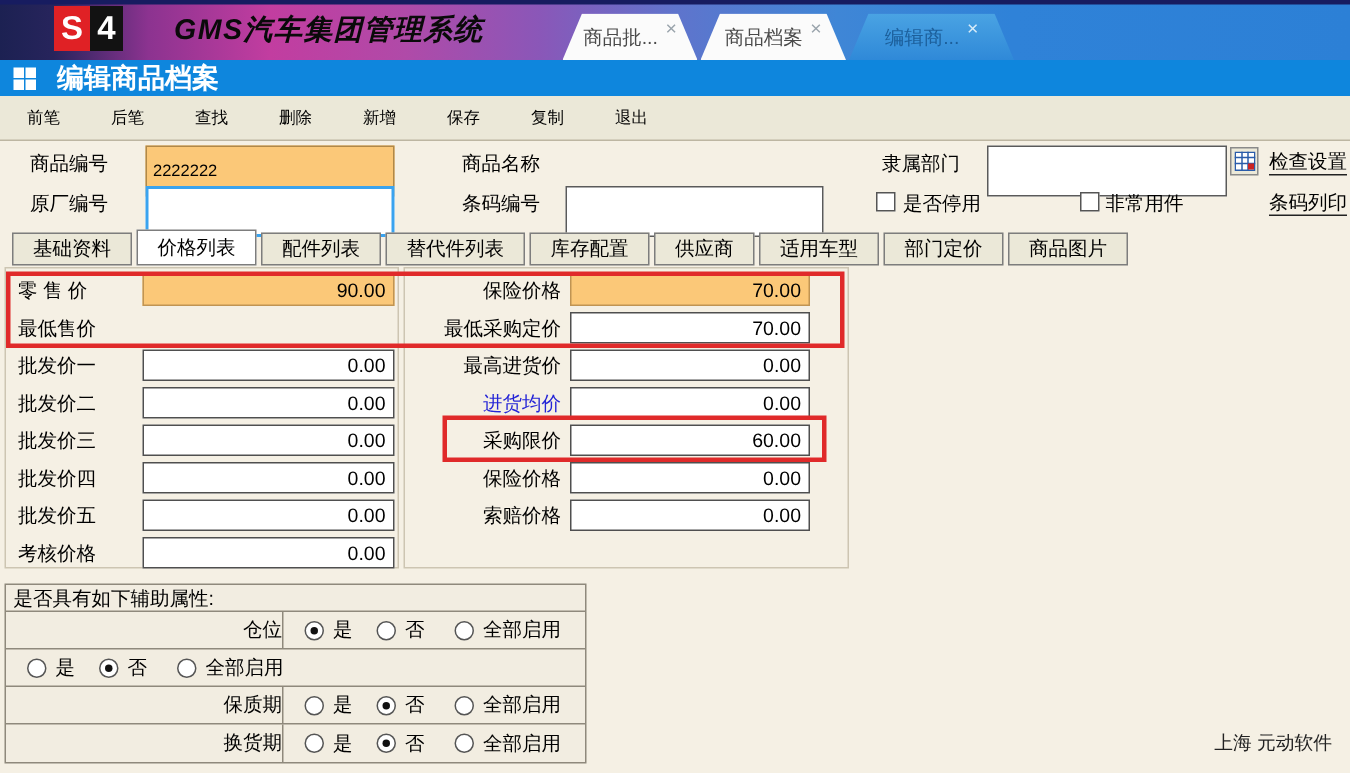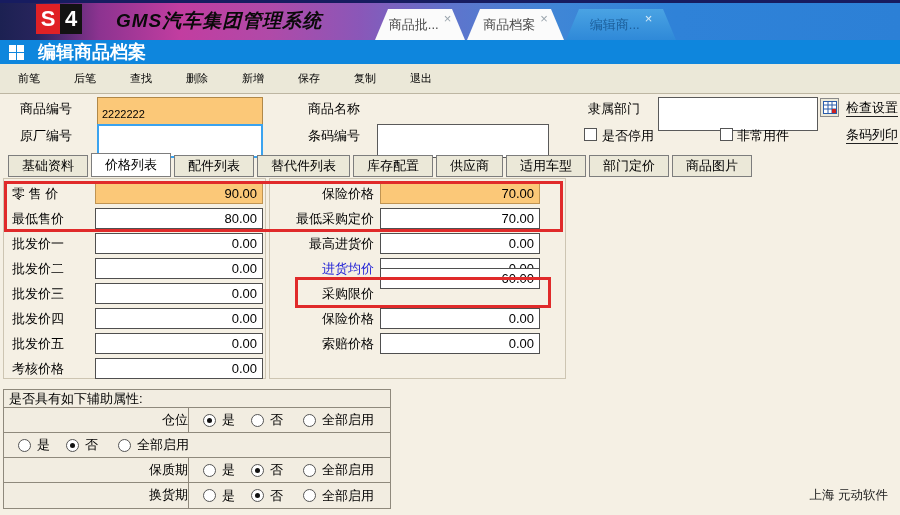--- a/index.html
+++ b/index.html
@@ -167,21 +167,20 @@
   <div class="ptab">商品图片</div>
 </div>
 
 <div class="prices">
   <div class="grp grp-l"></div>
   <div class="grp grp-r"></div>
 
   <div class="plabel pl-label" style="top:5px;">零 售 价</div>
   <input class="pin orange pl-input" style="top: 5px;" value="90.00">
   <div class="plabel pl-label" style="top:30px;">最低售价</div>
-  <input class="pin pl-input" style="top: 30px;" value="80.00">
   <div class="plabel pl-label" style="top:55px;">批发价一</div>
   <input class="pin pl-input" style="top: 55px;" value="0.00">
   <div class="plabel pl-label" style="top:80px;">批发价二</div>
   <input class="pin pl-input" style="top: 80px;" value="0.00">
   <div class="plabel pl-label" style="top:105px;">批发价三</div>
   <input class="pin pl-input" style="top: 105px;" value="0.00">
   <div class="plabel pl-label" style="top:130px;">批发价四</div>
   <input class="pin pl-input" style="top: 130px;" value="0.00">
   <div class="plabel pl-label" style="top:155px;">批发价五</div>
   <input class="pin pl-input" style="top: 155px;" value="0.00">
@@ -190,21 +189,21 @@
 
   <div class="plabel pr-label" style="top:5px;">保险价格</div>
   <input class="pin orange pr-input" style="top: 5px;" value="70.00">
   <div class="plabel pr-label" style="top:30px;">最低采购定价</div>
   <input class="pin pr-input" style="top: 30px;" value="70.00">
   <div class="plabel pr-label" style="top:55px;">最高进货价</div>
   <input class="pin pr-input" style="top: 55px;" value="0.00">
   <div class="plabel pr-label bluelink" style="top:80px;">进货均价</div>
   <input class="pin pr-input" style="top: 80px;" value="0.00">
   <div class="plabel pr-label" style="top:105px;">采购限价</div>
-  <input class="pin pr-input" style="top: 90px;" value="60.00">
+  <input class="pin pr-input" style="top: 105px;" value="60.00">
   <div class="plabel pr-label" style="top:130px;">保险价格</div>
   <input class="pin pr-input" style="top: 130px;" value="0.00">
   <div class="plabel pr-label" style="top:155px;">索赔价格</div>
   <input class="pin pr-input" style="top: 155px;" value="0.00">
 
   <div class="redbox redbox-1"></div>
   <div class="redbox redbox-2"></div>
 </div>
 
 <div class="aux">

